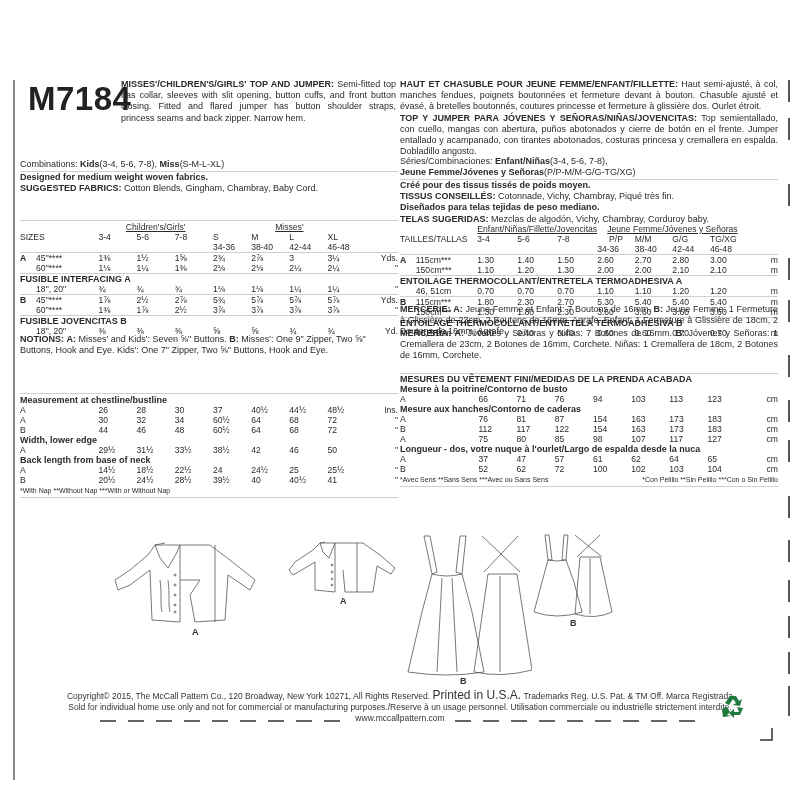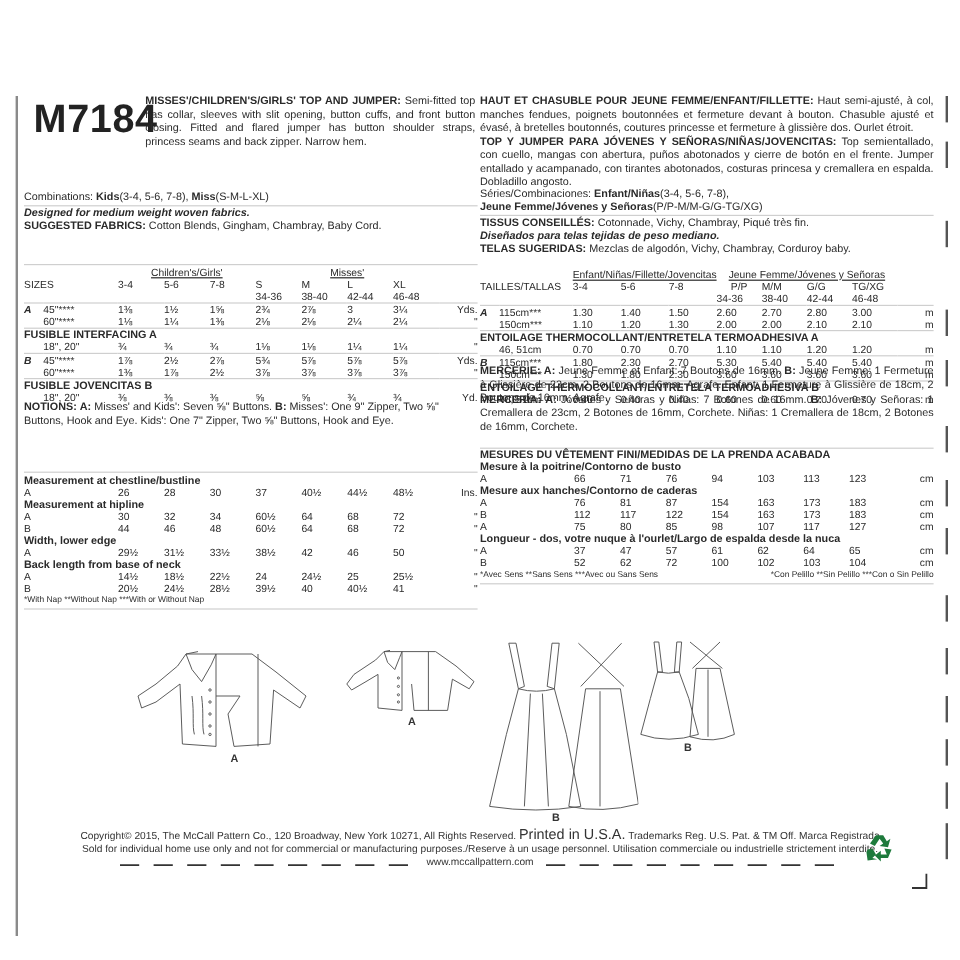--- a/index.html
+++ b/index.html
@@ -5,21 +5,21 @@
   html,body{margin:0;padding:0;background:#fff;}
   body{width:800px;height:800px;position:relative;overflow:hidden;font-family:"Liberation Sans",sans-serif;color:#2a2a2a;}
   .abs{position:absolute;}
   .border-left{left:13px;top:80px;width:2px;height:700px;background:#8a8a8a;}
   .dash-right{right:10px;width:2px;background:#555;}
   .title{left:28px;top:82px;font-size:33px;font-weight:bold;color:#222;letter-spacing:0.5px;line-height:1;}
   .desc{left:121px;top:79px;width:275px;font-size:9px;line-height:11.2px;text-align:justify;}
   .desc b{font-weight:bold;}
   .rcol{left:400px;width:378px;font-size:9px;line-height:11.2px;text-align:justify;}
   .lcol{left:20px;width:378px;font-size:9px;line-height:11.2px;}
-  .bold{font-weight:bold;font-style:italic;}
+  .bold{font-weight:bold;}
   .hr{height:1px;background:#cfcfcf;}
   table{border-collapse:collapse;font-size:8.6px;}
   td{padding:0;height:10px;line-height:10px;white-space:nowrap;}
   .grp{text-decoration:underline;text-align:center;}
   .sec{font-weight:bold;font-size:9px;}
   .footer{left:0;width:800px;text-align:center;font-size:8.5px;color:#333;}
   .printed{font-size:12px;}
   .lbl{font-size:9px;font-weight:bold;color:#333;}
   svg{display:block;}
 </style>
@@ -215,23 +215,20 @@
           <td>26</td>
           <td>28</td>
           <td>30</td>
           <td>37</td>
           <td>40½</td>
           <td>44½</td>
           <td>48½</td>
           <td style="text-align:right">Ins.</td>
         </tr>
         <tr>
-          <td colspan="9" class="sec">Measurement at hipline</td>
-        </tr>
-        <tr>
           <td>A</td>
           <td>30</td>
           <td>32</td>
           <td>34</td>
           <td>60½</td>
           <td>64</td>
           <td>68</td>
           <td>72</td>
           <td style="text-align:right">"</td>
         </tr>
@@ -297,20 +294,21 @@
   <span>Haut semi-ajusté, à col, manches fendues, poignets boutonnées et fermeture devant à bouton. Chasuble ajusté et évasé, à bretelles boutonnés, coutures princesse et fermeture à glissière dos. Ourlet étroit.</span><br>
   <b>TOP Y JUMPER PARA JÓVENES Y SEÑORAS/NIÑAS/JOVENCITAS:</b>
   <span>Top semientallado, con cuello, mangas con abertura, puños abotonados y cierre de botón en el frente. Jumper entallado y acampanado, con tirantes abotonados, costuras princesa y cremallera en espalda. Dobladillo angosto.</span>
 </div>
 <div class="abs rcol" style="top:156px;text-align:left;">
   <div><span>Séries/Combinaciones:</span> <b>Enfant/Niñas</b><span>(3-4, 5-6, 7-8),</span></div>
   <div><b>Jeune Femme/Jóvenes y Señoras</b><span>(P/P-M/M-G/G-TG/XG)</span></div>
 </div>
 <div class="abs hr" style="left:400px;top:179px;width:378px;"></div>
 <div class="abs rcol" style="top:180px;text-align:left;">
+  <div class="bold">Créé pour des tissus tissés de poids moyen.</div>
   <div><b>TISSUS CONSEILLÉS:</b> <span>Cotonnade, Vichy, Chambray, Piqué très fin.</span></div>
   <div class="bold">Diseñados para telas tejidas de peso mediano.</div>
   <div><b>TELAS SUGERIDAS:</b> <span>Mezclas de algodón, Vichy, Chambray, Corduroy baby.</span></div>
 </div>
 
 <table class="abs" id="yd-fr" style="left:400px;top:224px;width:378px;">
     <colgroup>
       <col style="width:16px">
       <col style="width:62px">
       <col style="width:38px">

